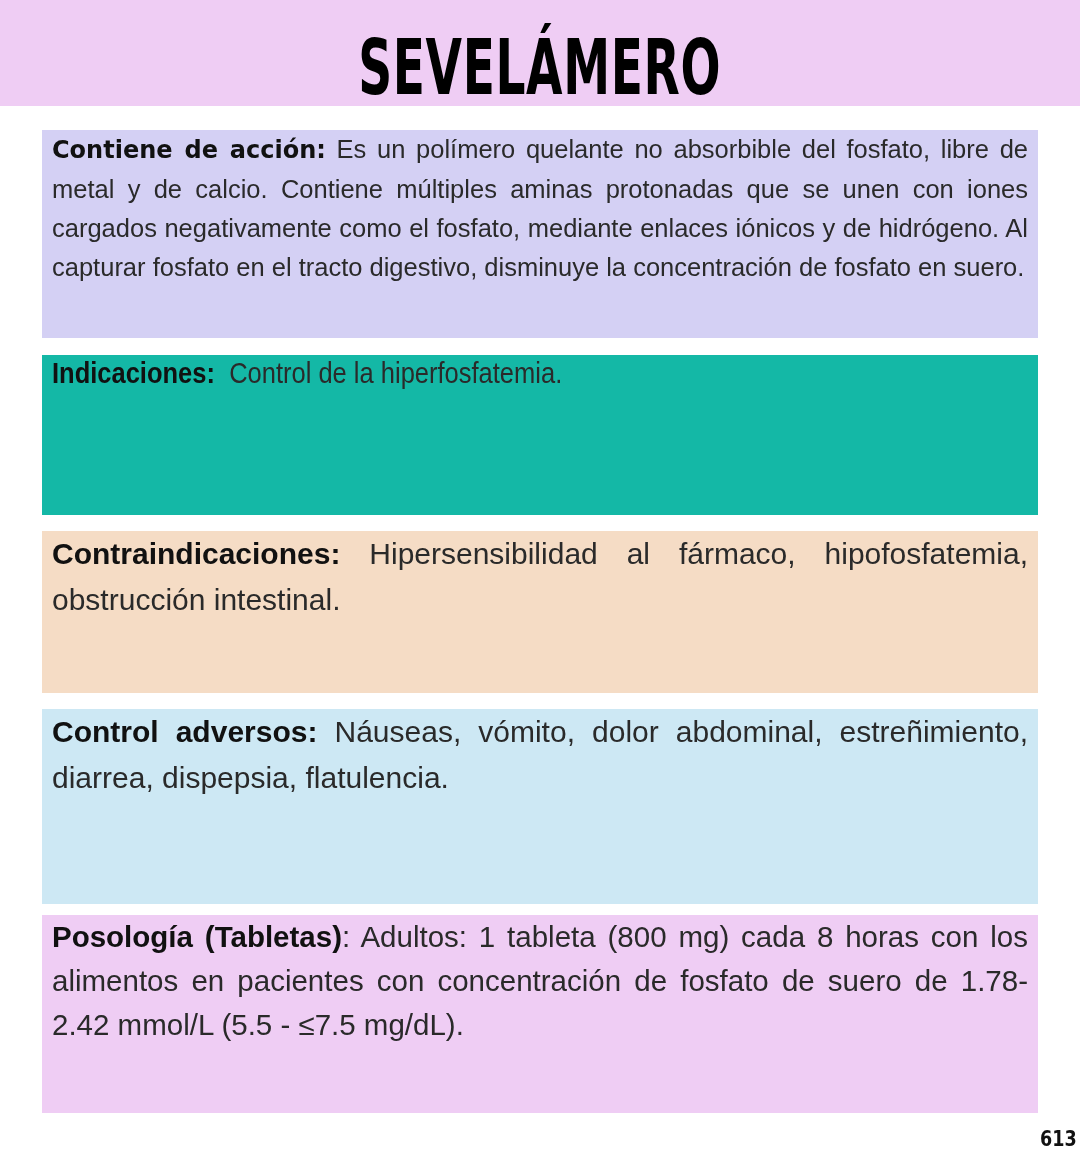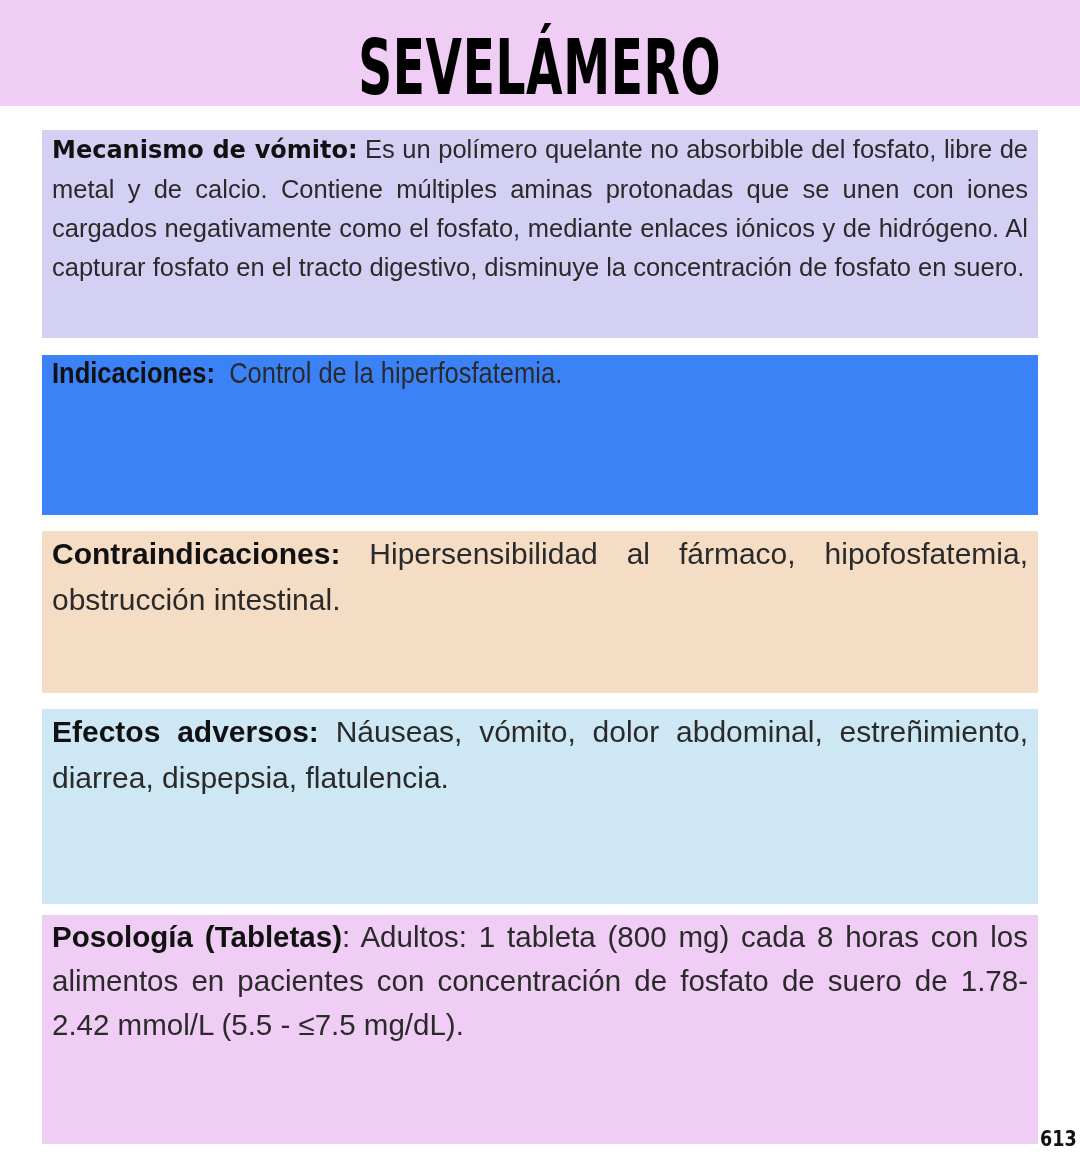--- a/index.html
+++ b/index.html
@@ -17,50 +17,50 @@
     line-height: 1; margin-top: 10px;
   }
   .box {
     position: absolute; left: 42px; width: 996px; box-sizing: border-box;
     padding: 0 10px; text-align: justify;
   }
   .box p { margin: 0; }
   .label { font-weight: bold; color: #111; }
   .mech { top: 130px; height: 208px; background: #d4d0f4; font-size: 25.5px; line-height: 39px; padding-top: 0; }
   .mech .label { font-family: "DejaVu Sans", sans-serif; font-size: 24px; }
-  .ind { top: 355px; height: 160px; background: #3b82f6; font-size: 30px; line-height: 36px; }
+  .ind { top: 355px; height: 160px; background: #14b8a6; font-size: 30px; line-height: 36px; }
   .contra { top: 531px; height: 162px; background: #f5dcc5; font-size: 30px; line-height: 46px; }
   .efe { top: 709px; height: 195px; background: #cde8f4; font-size: 30px; line-height: 46px; }
-  .pos { top: 915px; height: 229px; background: #efcdf4; font-size: 29.5px; line-height: 44px; }
+  .pos { top: 915px; height: 198px; background: #efcdf4; font-size: 29.5px; line-height: 44px; }
   .narrow { display: inline-block; transform: scaleX(0.85); transform-origin: left; width: 117%; }
   .page-number {
     position: absolute; left: 1040px; top: 1126px; font-family: "DejaVu Sans", sans-serif;
     font-weight: bold; font-size: 22px; color: #111; transform: scaleX(0.8); transform-origin: left;
   }
 </style>
 </head>
 <body>
 
 <div class="header">
   <div class="title">SEVELÁMERO</div>
 </div>
 
 <div class="box mech">
-  <p><span class="label">Mecanismo de vómito:</span><span> Es un polímero quelante no absorbible del fosfato, libre de metal y de calcio. Contiene múltiples aminas protonadas que se unen con iones cargados negativamente como el fosfato, mediante enlaces iónicos y de hidrógeno. Al capturar fosfato en el tracto digestivo, disminuye la concentración de fosfato en suero.</span></p>
+  <p><span class="label">Contiene de acción:</span><span> Es un polímero quelante no absorbible del fosfato, libre de metal y de calcio. Contiene múltiples aminas protonadas que se unen con iones cargados negativamente como el fosfato, mediante enlaces iónicos y de hidrógeno. Al capturar fosfato en el tracto digestivo, disminuye la concentración de fosfato en suero.</span></p>
 </div>
 
 <div class="box ind">
   <p><span class="narrow"><span class="label">Indicaciones:</span><span style="white-space:pre">  Control de la hiperfosfatemia.</span></span></p>
 </div>
 
 <div class="box contra">
   <p><span class="label">Contraindicaciones:</span><span> Hipersensibilidad al fármaco, hipofosfatemia, obstrucción intestinal.</span></p>
 </div>
 
 <div class="box efe">
-  <p><span class="label">Efectos adversos:</span><span> Náuseas, vómito, dolor abdominal, estreñimiento, diarrea, dispepsia, flatulencia.</span></p>
+  <p><span class="label">Control adversos:</span><span> Náuseas, vómito, dolor abdominal, estreñimiento, diarrea, dispepsia, flatulencia.</span></p>
 </div>
 
 <div class="box pos">
   <p><span class="label">Posología (Tabletas)</span><span>: Adultos: 1 tableta (800 mg) cada 8 horas con los alimentos en pacientes con concentración de fosfato de suero de 1.78-2.42 mmol/L (5.5 - ≤7.5 mg/dL).</span></p>
 </div>
 
 <div class="page-number">613</div>
 
 </body></html>

